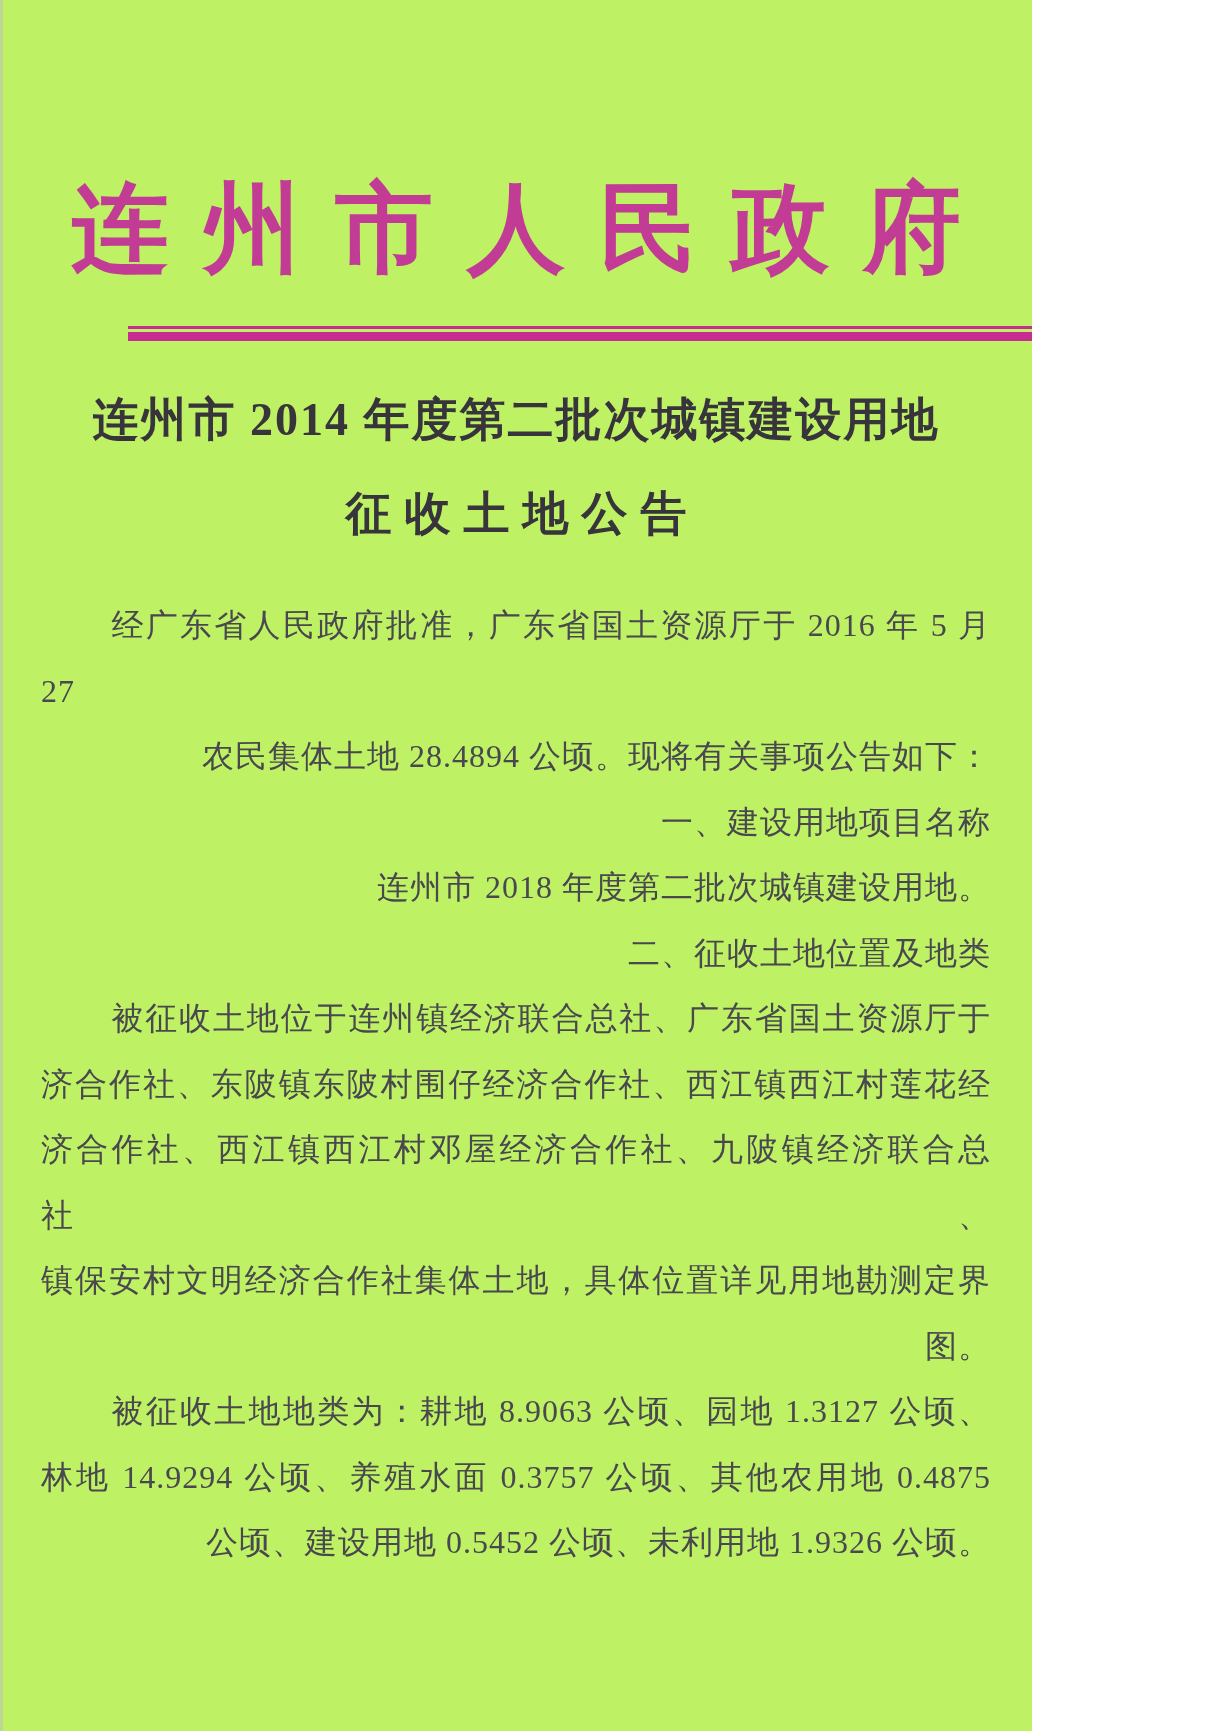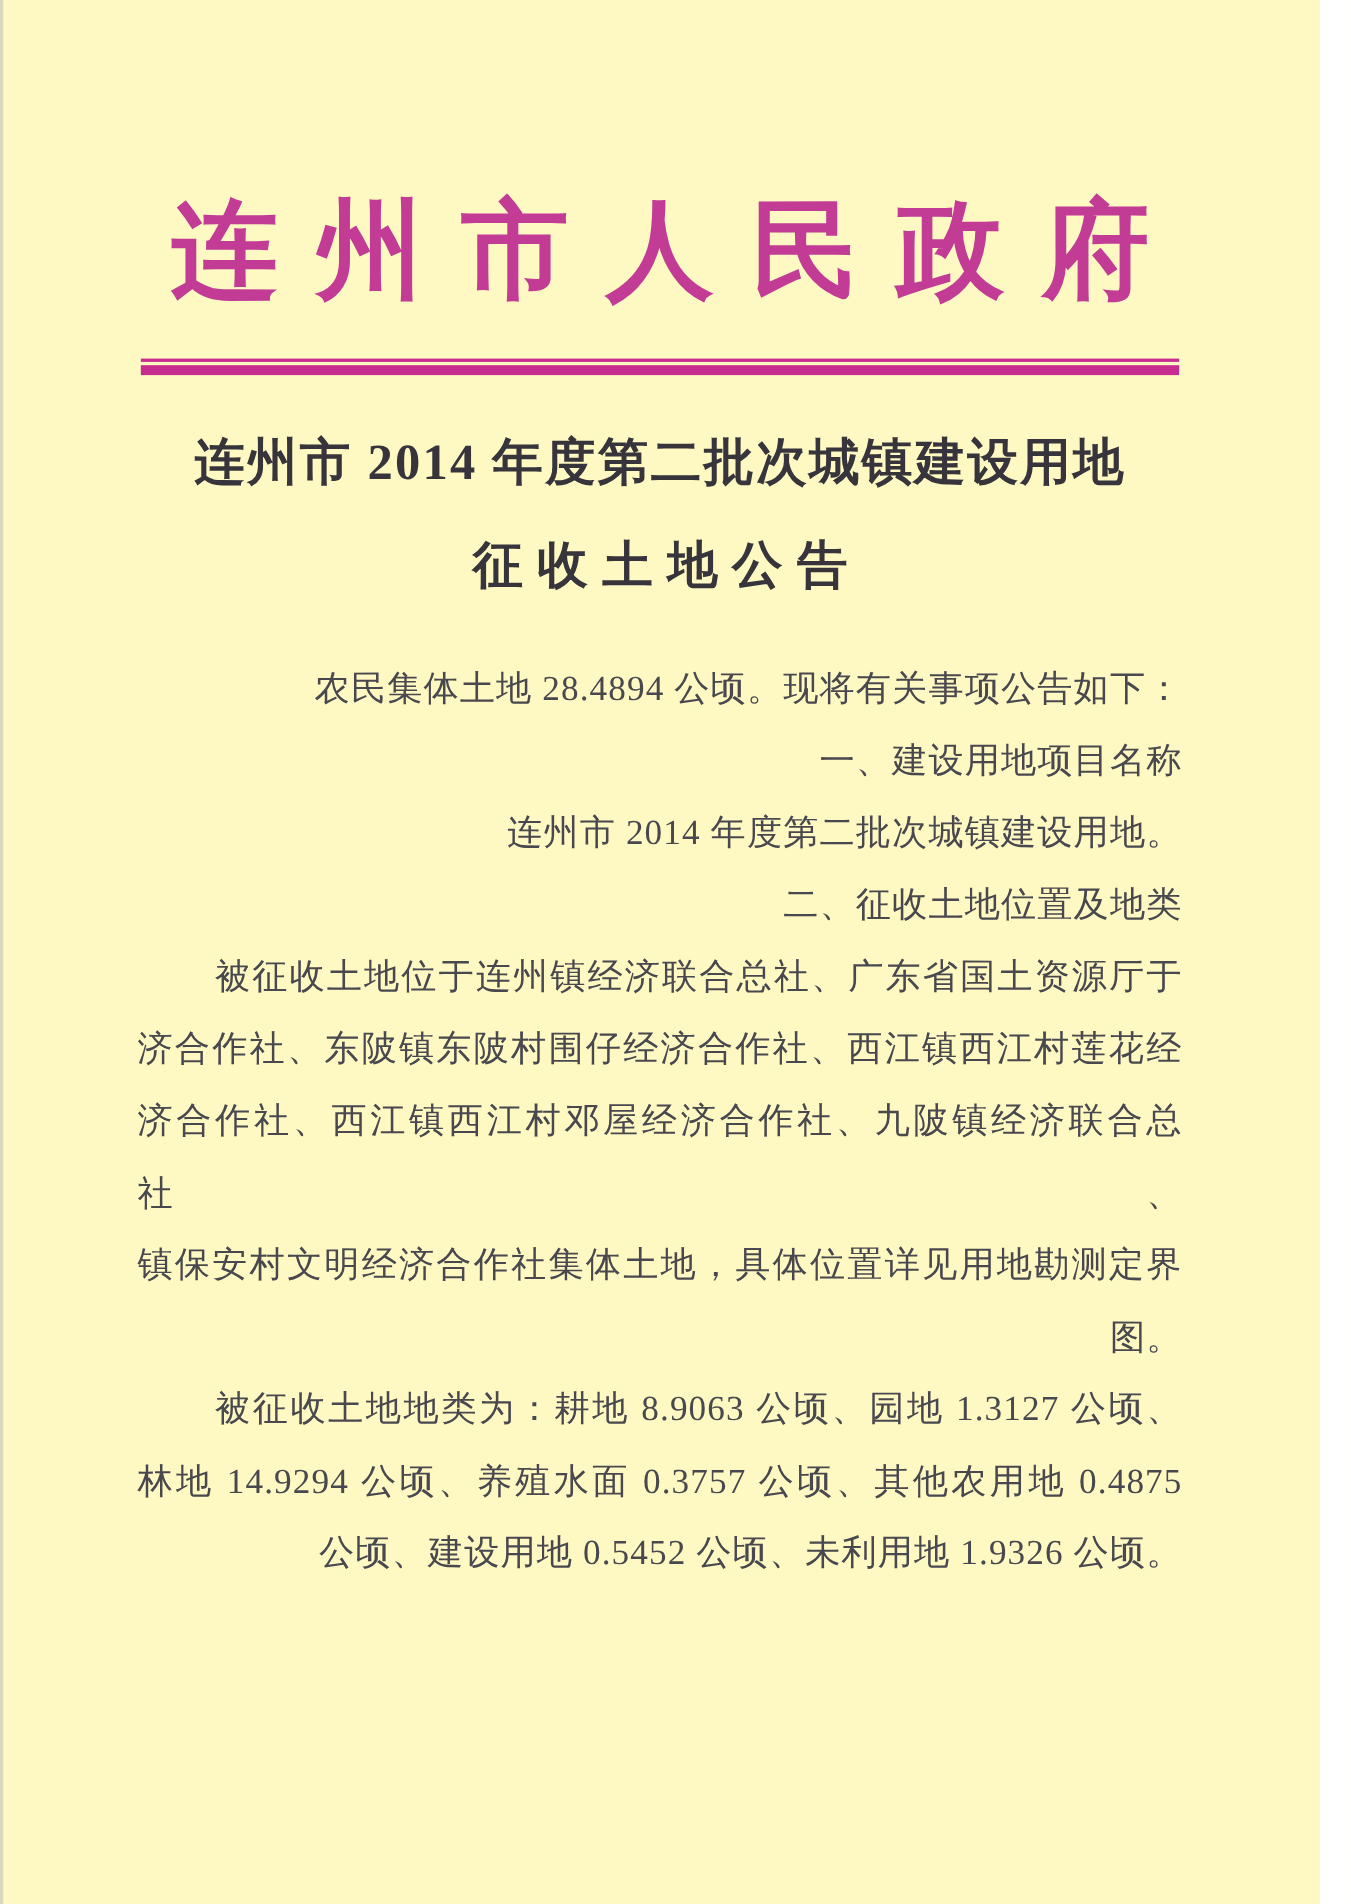--- a/index.html
+++ b/index.html
@@ -2,24 +2,24 @@
 <html lang="zh" style="--magenta-text: #c23c96; --magenta-rule: #c72d90;"><head>
 <meta charset="utf-8">
 <style>
   html, body {
     margin: 0;
     padding: 0;
     background: #ffffff;
   }
   .page {
     position: relative;
-    width: 1200px;
+    width: 1032px;
     height: 1731px;
     margin: 0;
-    background: #fef9c3;
+    background: #bef264;
     overflow: hidden;
     font-family: "Liberation Serif", "DejaVu Serif", serif;
   }
   
   .page::before {
     content: "";
     position: absolute;
     left: 0; top: 0;
     width: 3px; height: 100%;
     background: #bdbdbd;
@@ -99,23 +99,24 @@
     <div class="rule-gap"></div>
     <div class="rule-thick"></div>
   </div>
 
   <div class="doc-title">
     <div class="title-line1">连州市 2014 年度第二批次城镇建设用地</div>
     <div class="title-line2">征收土地公告</div>
   </div>
 
   <div class="doc-body">
+      <div class="line indent justify">经广东省人民政府批准，广东省国土资源厅于 2016 年 5 月 27</div>
       <div class="line">农民集体土地 28.4894 公顷。现将有关事项公告如下：</div>
       <div class="line indent">一、建设用地项目名称</div>
-      <div class="line indent">连州市 2014 年度第二批次城镇建设用地。</div>
+      <div class="line indent">连州市 2018 年度第二批次城镇建设用地。</div>
       <div class="line indent">二、征收土地位置及地类</div>
       <div class="line indent justify">被征收土地位于连州镇经济联合总社、广东省国土资源厅于</div>
       <div class="line justify">济合作社、东陂镇东陂村围仔经济合作社、西江镇西江村莲花经</div>
       <div class="line justify">济合作社、西江镇西江村邓屋经济合作社、九陂镇经济联合总社、</div>
       <div class="line justify">镇保安村文明经济合作社集体土地，具体位置详见用地勘测定界</div>
       <div class="line">图。</div>
       <div class="line indent justify">被征收土地地类为：耕地 8.9063 公顷、园地 1.3127 公顷、</div>
       <div class="line justify">林地 14.9294 公顷、养殖水面 0.3757 公顷、其他农用地 0.4875</div>
       <div class="line">公顷、建设用地 0.5452 公顷、未利用地 1.9326 公顷。</div>
     </div>

